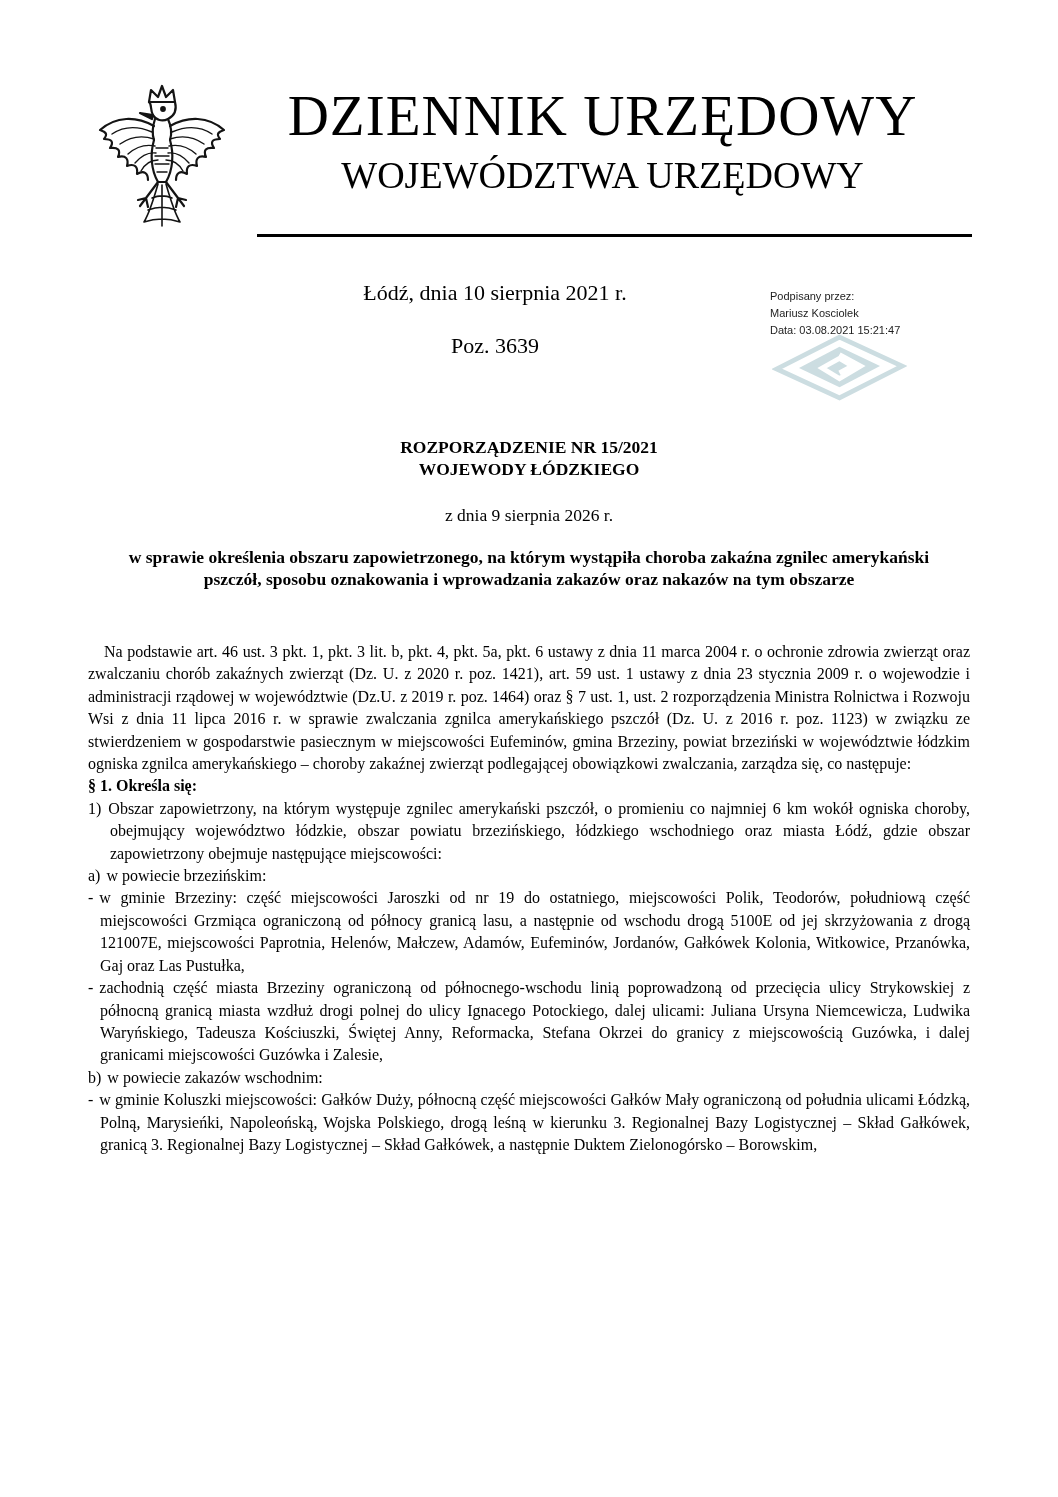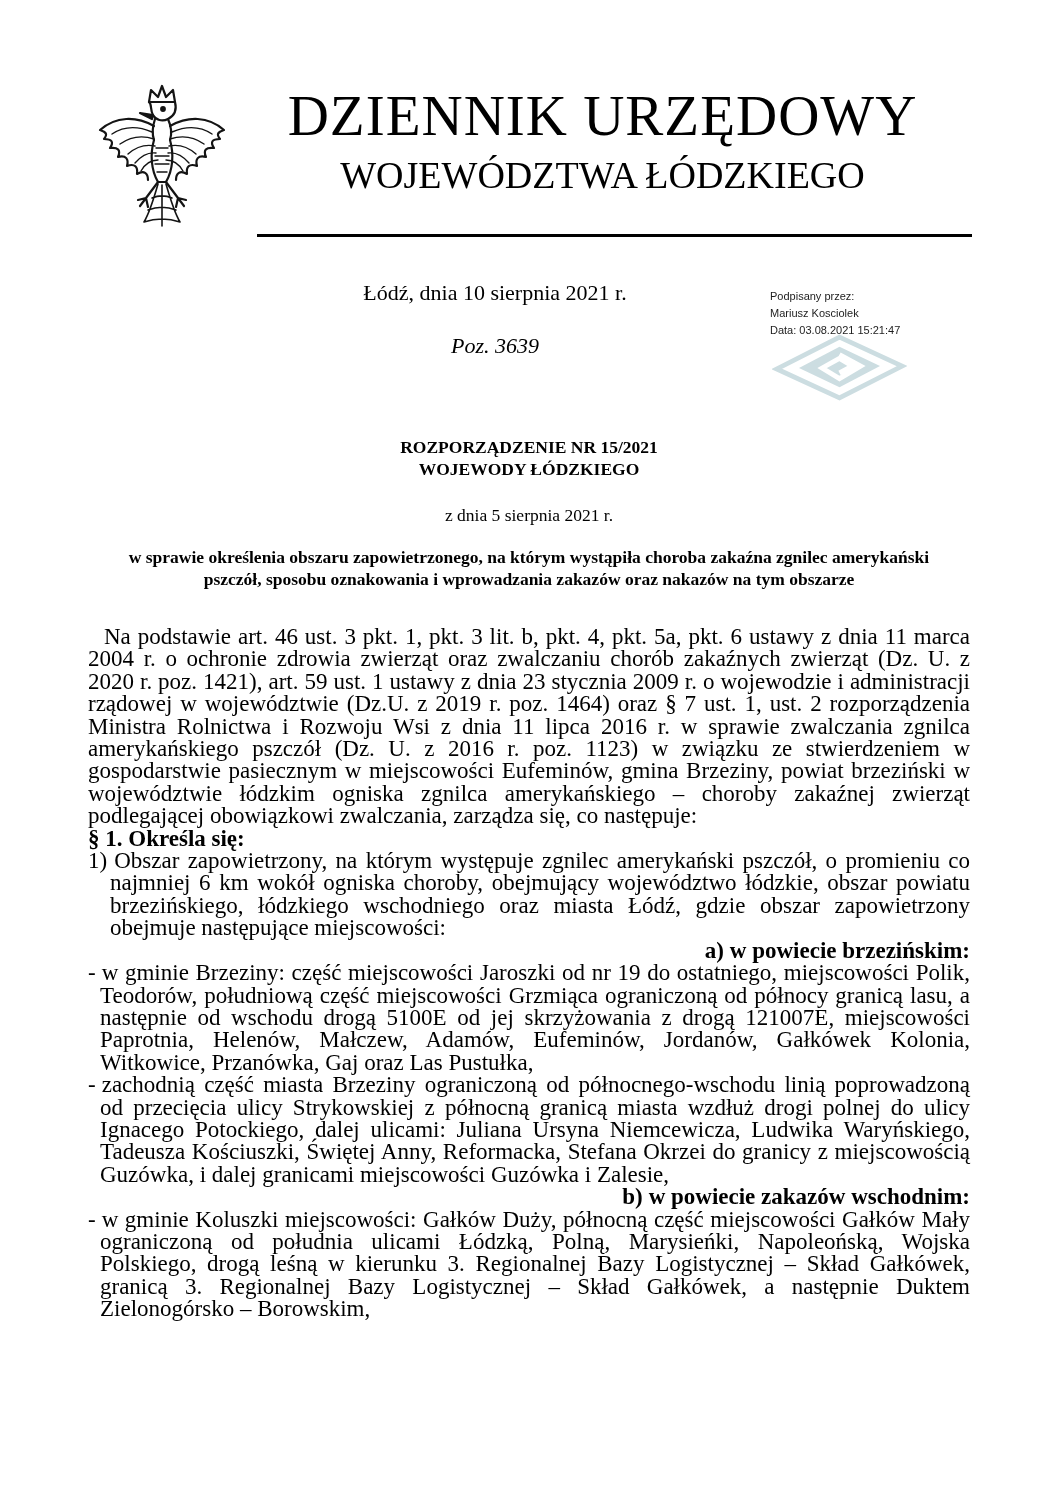--- a/index.html
+++ b/index.html
@@ -8,41 +8,41 @@
     font-family:"Liberation Serif","DejaVu Serif",serif;color:#000;overflow:hidden;
   }
   
   .emblem{position:absolute;left:92px;top:82px;width:140px;height:165px;}
   .masthead{position:absolute;left:230px;top:86px;width:745px;text-align:center;}
   .masthead .t1{font-size:57px;line-height:60px;letter-spacing:1px;white-space:nowrap;}
   .masthead .t2{font-size:38px;line-height:42px;margin-top:8px;white-space:nowrap;}
   .head-rule{position:absolute;left:257px;top:234px;width:715px;height:3px;background:#000;}
   
   .place-date{position:absolute;left:0;top:280px;width:990px;text-align:center;font-size:22px;}
-  .poz{position:absolute;left:0;top:333px;width:990px;text-align:center;font-size:22px;font-style:italic;}
+  .poz{position:absolute;left:0;top:333px;width:990px;text-align:center;font-size:22px;}
   
   .sig{position:absolute;left:770px;top:288px;width:230px;
        font-family:"Liberation Sans","DejaVu Sans",sans-serif;font-size:11px;font-weight:normal;
        color:#1d1d1d;line-height:17px;}
   .sig-logo{position:absolute;left:772px;top:334px;}
   
   .act-head{position:absolute;left:0;top:436px;width:1058px;text-align:center;
             font-size:17.5px;line-height:22px;}
   .act-title{font-weight:bold;}
   .act-date{margin-top:24px;}
   .act-subject{font-weight:bold;margin:20px auto 0;width:856px;}
   
-  .doc-body{position:absolute;left:88px;top:626px;width:882px;
-            font-size:23px;line-height:22.4px;text-align:justify;}
+  .doc-body{position:absolute;left:88px;top:641px;width:882px;
+            font-size:16px;line-height:22.4px;text-align:justify;}
   .doc-body p{margin:0;}
   .preamble{text-indent:16px;}
   .sec-heading{margin:14px 0 0 26px;font-weight:bold;text-align:left;}
   .item-num{margin-top:11px;margin-left:12px;padding-left:22px;text-indent:-22px;}
   .item-num .mk{padding-right:7px;}
-  .sub-label{margin-top:13px;margin-left:34px;text-align:right;font-weight:bold;}
+  .sub-label{margin-top:13px;margin-left:34px;text-align:left;}
   .sub-label .mk{padding-right:6px;}
   .dash-item{margin-top:7px;margin-left:60px;padding-left:12px;text-indent:-12px;}
   .dash-item .mk{padding-right:6px;}
   .dash-b{margin-top:18px;}
 </style>
 </head>
 <body>
 
 <div class="page">
 
@@ -60,42 +60,42 @@
       <path d="M62 58 C58 72 59 88 66 100 L74 100 C81 88 82 72 78 58"></path>
       <path d="M64 66 L76 66 M63 74 L77 74 M63 82 L77 82 M65 90 L75 90" stroke-width="1.4"></path>
       <path d="M66 100 L54 116 M54 116 L46 118 M54 116 L48 124 M54 116 L56 125"></path>
       <path d="M74 100 L86 116 M86 116 L94 118 M86 116 L92 124 M86 116 L84 125"></path>
       <path d="M66 102 C62 116 58 130 52 140 M70 103 L70 144 M74 102 C78 116 82 130 88 140 M52 140 C64 136 76 136 88 140 M56 128 C66 124 74 124 84 128 M60 116 C67 113 73 113 80 116" stroke-width="1.6"></path>
     </g>
   </svg>
 
   <div class="masthead">
     <div class="t1">DZIENNIK URZĘDOWY</div>
-    <div class="t2">WOJEWÓDZTWA ŁÓDZKIEGO</div>
+    <div class="t2">WOJEWÓDZTWA URZĘDOWY</div>
   </div>
   <div class="head-rule"></div>
 
   <div class="place-date">Łódź, dnia 10 sierpnia 2021 r.</div>
   <div class="poz">Poz. 3639</div>
 
   <div class="sig">
     <div>Podpisany przez:</div>
     <div>Mariusz Kosciolek</div>
     <div>Data: 03.08.2021 15:21:47</div>
   </div>
   <svg class="sig-logo" width="135" height="68" viewBox="0 0 140 70" aria-hidden="true">
     <path d="M70 3 L135 33 L70 66 L5 36 Z" fill="none" stroke="#ccdde1" stroke-width="5"></path>
     <path d="M70 13 L112 33 L70 55 L28 35 Z" fill="#ccdde1"></path>
     <path d="M70 21 L92 33 L70 46 L52 35 L70 25 L83 33 L70 40" fill="none" stroke="#ffffff" stroke-width="5"></path>
   </svg>
 
   <div class="act-head">
     <div class="act-title">ROZPORZĄDZENIE NR 15/2021</div>
     <div class="act-title">WOJEWODY ŁÓDZKIEGO</div>
-    <div class="act-date">z dnia 5 sierpnia 2021 r.</div>
+    <div class="act-date">z dnia 9 sierpnia 2026 r.</div>
     <div class="act-subject">w sprawie określenia obszaru zapowietrzonego, na którym wystąpiła choroba zakaźna zgnilec amerykański pszczół, sposobu oznakowania i wprowadzania zakazów oraz nakazów na tym obszarze</div>
   </div>
 
   <div class="doc-body">
     <p class="preamble">Na podstawie art. 46 ust. 3 pkt. 1, pkt. 3 lit. b, pkt. 4, pkt. 5a, pkt. 6 ustawy z dnia 11 marca 2004 r. o ochronie zdrowia zwierząt oraz zwalczaniu chorób zakaźnych zwierząt (Dz. U. z 2020 r. poz. 1421), art. 59 ust. 1 ustawy z dnia 23 stycznia 2009 r. o wojewodzie i administracji rządowej w województwie (Dz.U. z 2019 r. poz. 1464) oraz § 7 ust. 1, ust. 2 rozporządzenia Ministra Rolnictwa i Rozwoju Wsi z dnia 11 lipca 2016 r. w sprawie zwalczania zgnilca amerykańskiego pszczół (Dz. U. z 2016 r. poz. 1123) w związku ze stwierdzeniem w gospodarstwie pasiecznym w miejscowości Eufeminów, gmina Brzeziny, powiat brzeziński w województwie łódzkim ogniska zgnilca amerykańskiego – choroby zakaźnej zwierząt podlegającej obowiązkowi zwalczania, zarządza się, co następuje:</p>
 
     <p class="sec-heading">§ 1. Określa się:</p>
 
     <p class="item-num"><span class="mk">1)</span><span>Obszar zapowietrzony, na którym występuje zgnilec amerykański pszczół, o promieniu co najmniej 6 km wokół ogniska choroby, obejmujący województwo łódzkie, obszar powiatu brzezińskiego, łódzkiego wschodniego oraz miasta Łódź, gdzie obszar zapowietrzony obejmuje następujące miejscowości:</span></p>
 

